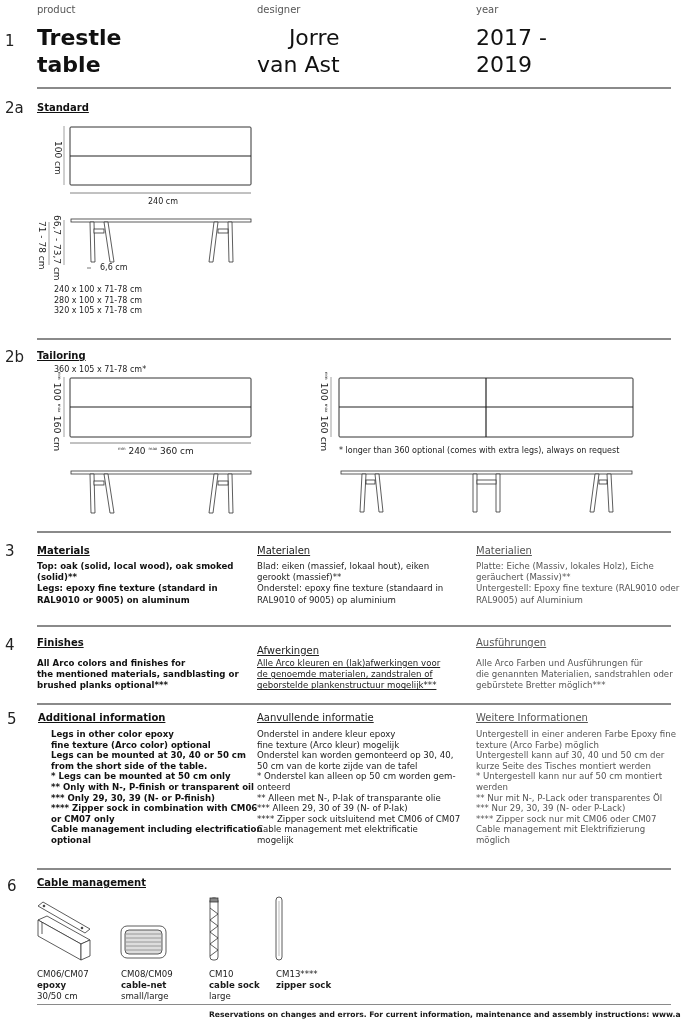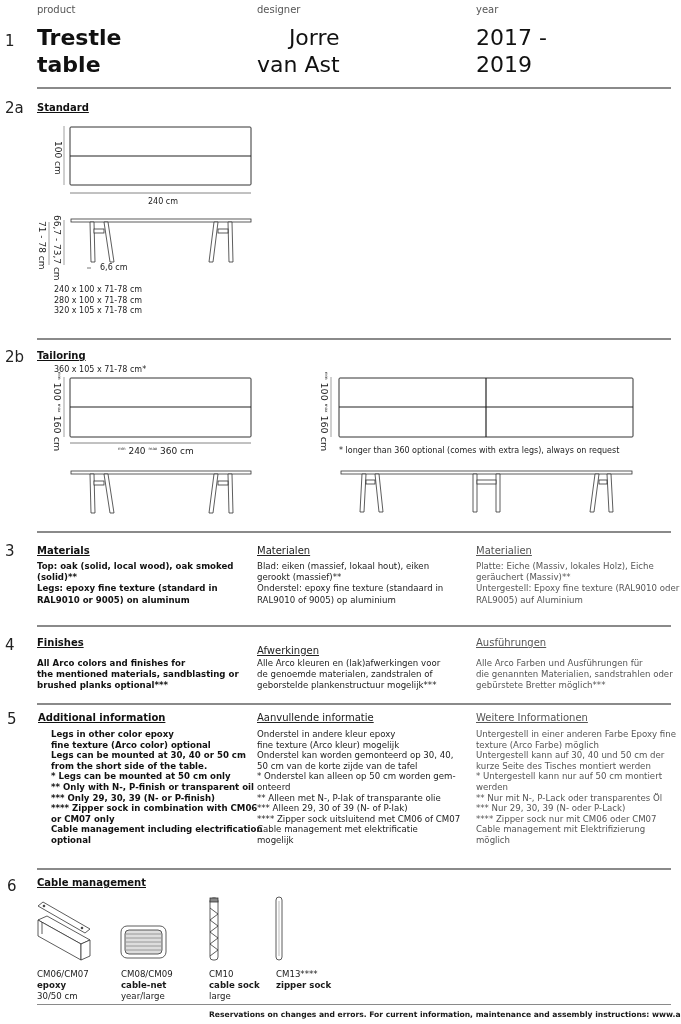--- a/index.html
+++ b/index.html
@@ -149,21 +149,21 @@
 RAL9005) auf Aluminium</div>
 <div class="rule" style="top:625px;"></div>
 
 <div class="abs secnum" style="left:5px;top:636px;">4</div>
 <div class="abs col-title bold c-en" style="left:37px;top:637px;">Finishes</div>
 <div class="abs col-title c-nl" style="left:257px;top:645px;">Afwerkingen</div>
 <div class="abs col-title c-de" style="left:476px;top:637px;">Ausführungen</div>
 <div class="abs txt bold c-en" style="left:37px;top:658px;">All Arco colors and finishes for
 the mentioned materials, sandblasting or
 brushed planks optional***</div>
-<div class="abs txt c-nl" style="left:257px;top:658px;">Alle Arco kleuren en (lak)afwerkingen voor
+<div class="abs txt c-nl" style="left:257px;top:658px;text-decoration:underline;">Alle Arco kleuren en (lak)afwerkingen voor
 de genoemde materialen, zandstralen of
 geborstelde plankenstructuur mogelijk***</div>
 <div class="abs txt c-de" style="left:476px;top:658px;">Alle Arco Farben und Ausführungen für
 die genannten Materialien, sandstrahlen oder
 gebürstete Bretter möglich***</div>
 <div class="rule" style="top:703px;"></div>
 
 <div class="abs secnum" style="left:7px;top:710px;">5</div>
 <div class="abs col-title bold c-en" style="left:38px;top:712px;">Additional information</div>
 <div class="abs col-title c-nl" style="left:257px;top:712px;">Aanvullende informatie</div>
@@ -236,21 +236,21 @@
 </svg>
 
 <div class="abs cm-label" style="left:37px;top:969px;">
   <div>CM06/CM07</div>
   <div class="bold">epoxy</div>
   <div>30/50 cm</div>
 </div>
 <div class="abs cm-label" style="left:121px;top:969px;">
   <div>CM08/CM09</div>
   <div class="bold">cable-net</div>
-  <div>year/large</div>
+  <div>small/large</div>
 </div>
 <div class="abs cm-label" style="left:209px;top:969px;">
   <div>CM10</div>
   <div class="bold">cable sock</div>
   <div>large</div>
 </div>
 <div class="abs cm-label" style="left:276px;top:969px;">
   <div>CM13****</div>
   <div class="bold">zipper sock</div>
 </div>

